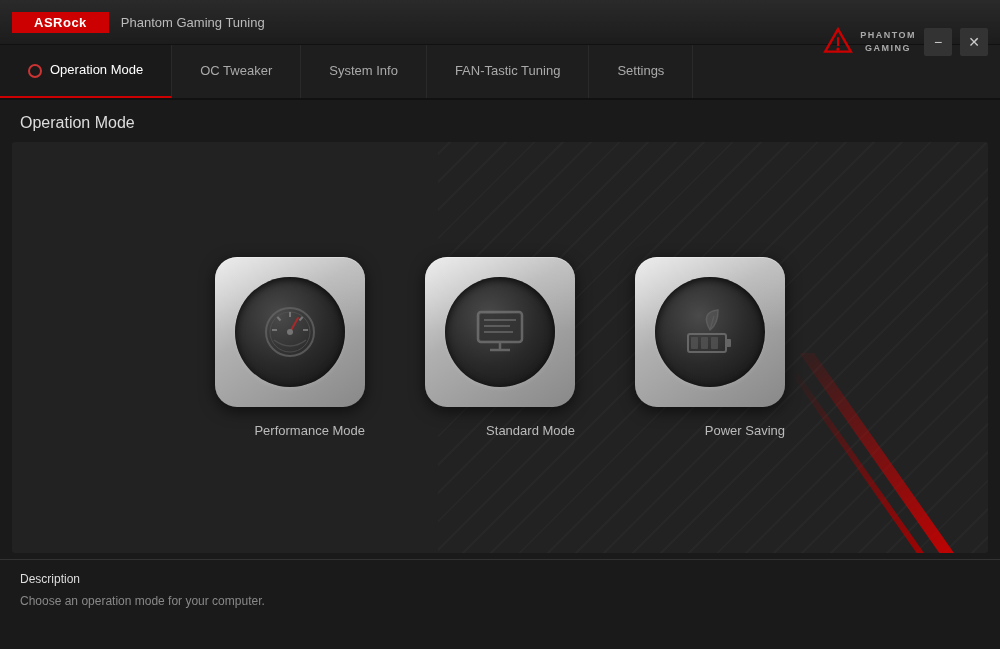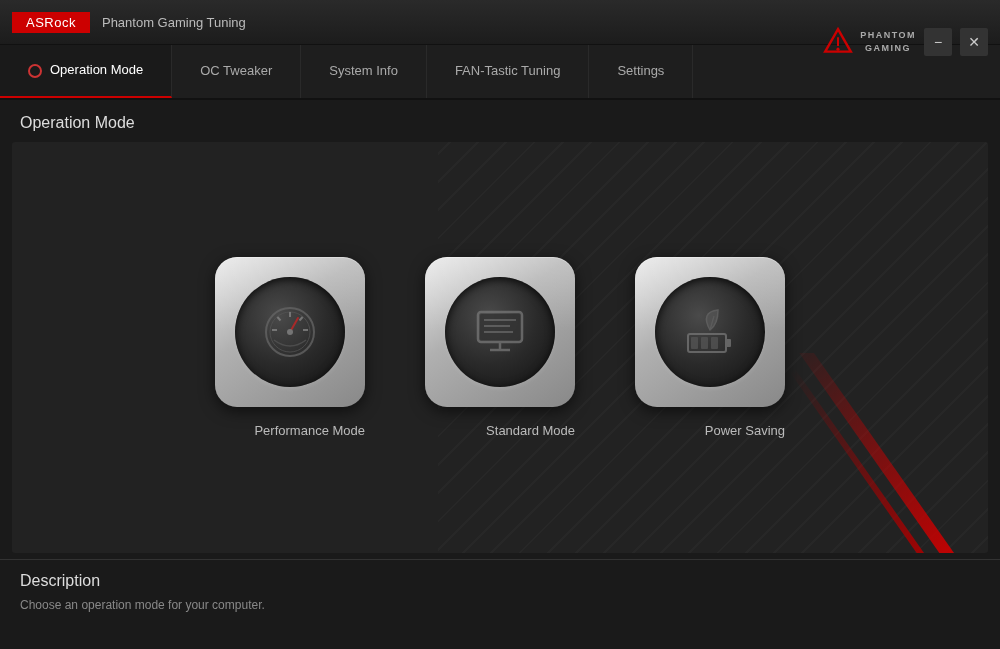--- a/index.html
+++ b/index.html
@@ -28,23 +28,23 @@
 
     #titlebar-left {
       display: flex;
       align-items: center;
       gap: 12px;
     }
 
     #asrock-logo {
       background: #cc0000;
       color: white;
-      font-weight: 400;
+      font-weight: 700;
       font-size: 13px;
-      padding: 3px 14px;
+      padding: 3px 22px;
       letter-spacing: 0.5px;
     }
 
     #app-title {
       color: #bbb;
       font-size: 13px;
       font-weight: 400;
     }
 
     #titlebar-right {
@@ -291,21 +291,21 @@
     
     #description-bar {
       width: 100%;
       height: 90px;
       background: #1a1a1a;
       border-top: 1px solid #333;
       padding: 12px 20px;
     }
 
     #desc-title {
-      font-size: 16px;
+      font-size: 12px;
       color: #ddd;
       margin-bottom: 8px;
     }
 
     #desc-text {
       font-size: 12px;
       color: #888;
     }
   </style>
 </head>

